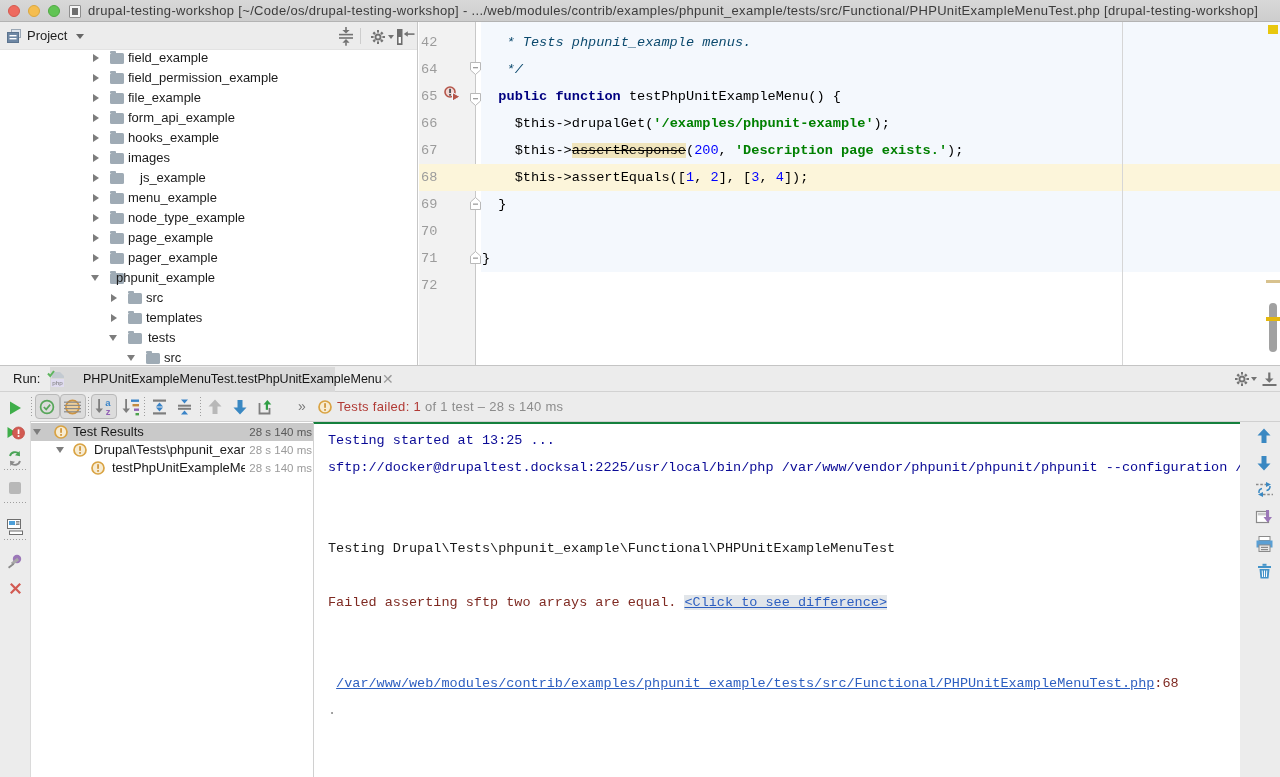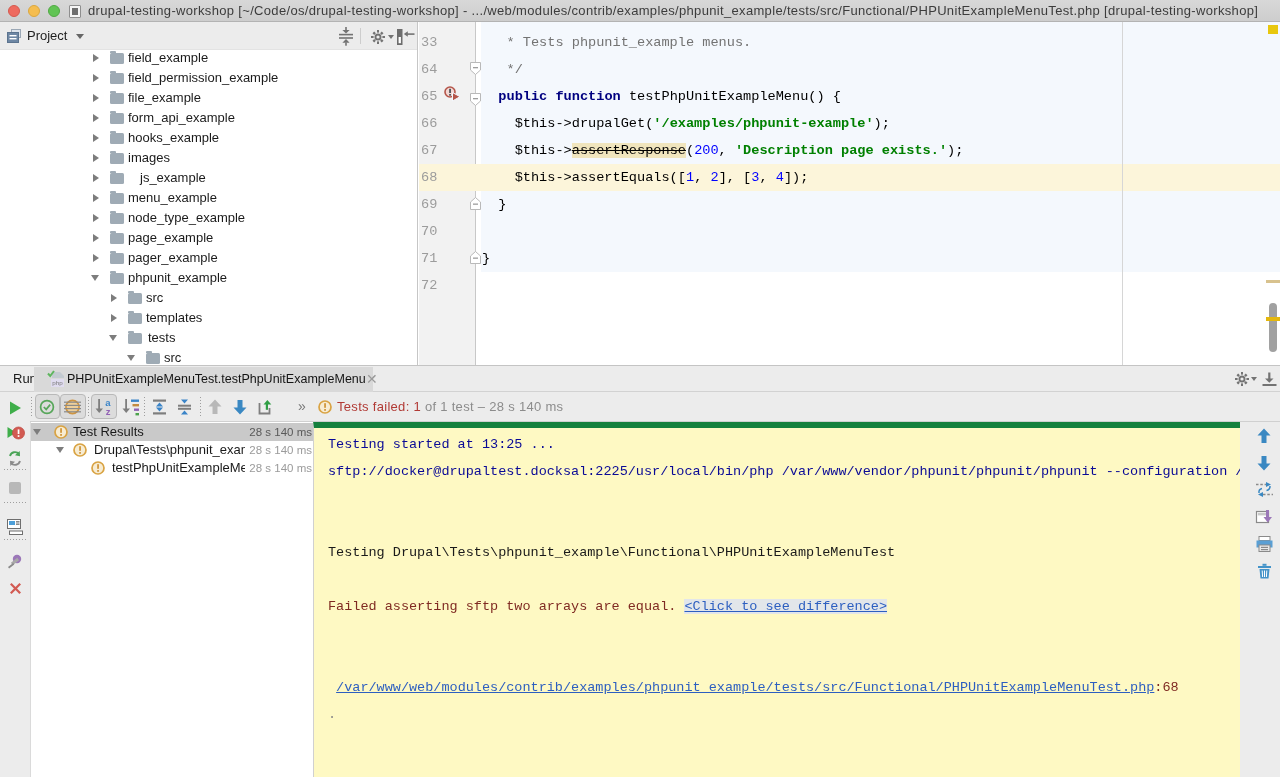--- a/index.html
+++ b/index.html
@@ -18,41 +18,41 @@
 .trid{border-top:6px solid #7d7d7d;border-left:4px solid transparent;border-right:4px solid transparent;top:7px}
 .fold{position:absolute;top:5px;width:14px;height:11px;background:#9fabb5;border-radius:1.5px}
 .fold:before{content:"";position:absolute;top:-2px;left:0;width:6px;height:2px;background:#9fabb5;border-radius:1px 1px 0 0}
 
 #ed{left:419px;top:22px;width:861px;height:343px;background:#fff}
 #codebg{left:62px;top:0;width:799px;height:250px;background:#f4f8fd}
 #gut{left:0;top:0;width:57px;height:343px;background:#f2f2f2;border-right:1px solid #c8c8c8}
 #l68bg{left:0;top:142px;width:861px;height:27px;background:#fcf5da}
 .lnum{position:absolute;left:2px;width:16px;text-align:right;font-family:"Liberation Mono",monospace;font-size:13.6px;line-height:27px;color:#9c9c9c}
 .cl{position:absolute;left:63px;font-family:"Liberation Mono",monospace;font-size:13.6px;line-height:27px;white-space:pre;color:#000}
-.cmt{color:#737373;}
+.cmt{color:#0c4a6e;font-style:italic}
 .kw{color:#000080;font-weight:bold}
 .str{color:#008000;font-weight:bold}
 .num{color:#0000ff}
 .dep{text-decoration:line-through;background:#f0e5bd}
 #margin{left:703px;top:0;width:1px;height:343px;background:#d6d6d6}
 
 #rp{left:0;top:365px;width:1280px;height:412px;background:#ececec;border-top:1px solid #c4c4c4}
 #tabbar{left:0;top:0;width:1280px;height:26px;border-bottom:1px solid #d2d2d2}
 #runlbl{left:13px;top:0;height:26px;line-height:26px;font-size:13px;color:#1b1b1b}
-#tab{left:34px;top:1px;width:339px;height:25px;background:#d9d9d9}
+#tab{left:50px;top:1px;width:285px;height:25px;background:#d9d9d9}
 #tab .txt{left:33px;top:0;height:25px;line-height:25px;font-size:12.5px;color:#141414;white-space:nowrap}
 #toolrow{left:30px;top:27px;width:1250px;height:28px}
 .pbox{position:absolute;top:1px;height:25px;background:#dcdcdc;border:1px solid #b9b9b9;border-radius:4px}
 #stat1{position:absolute;left:307px;top:0;height:28px;line-height:28px;font-size:13px;letter-spacing:0.3px;color:#b13a35;white-space:nowrap}
 #stat1 .gy{color:#8c8c8c}
 #tline{left:30px;top:55px;width:1250px;height:1px;background:#d0d0d0}
 #ttree{left:30px;top:55px;width:283px;height:357px;background:#fff;border-left:1px solid #dadada}
 .ttrow{position:absolute;height:18px;line-height:18px;font-size:13px;color:#1a1a1a;white-space:nowrap}
 .ttime{position:absolute;right:1px;font-size:11.5px;color:#9b9b9b}
-#console{left:313px;top:55px;width:927px;height:357px;background:#fef9c3;border-left:1px solid #d0d0d0;border-top:7px solid #15803d;overflow:hidden}
+#console{left:313px;top:55px;width:927px;height:357px;background:#ffffff;border-left:1px solid #d0d0d0;border-top:3px solid #15803d;overflow:hidden}
 .crow{position:absolute;left:14px;height:27px;line-height:27px;font-family:"Liberation Mono",monospace;font-size:13.5px;white-space:pre}
 .navy{color:#0a0a96}
 .blk{color:#1a1a1a}
 .mrn{color:#7f2a22}
 .lnk{color:#2d5fc0;text-decoration:underline}
 .lnkbg{background:#e2e6ea}
 .dotsep{position:absolute;width:1px;background-image:repeating-linear-gradient(#9e9e9e 0 1px,transparent 1px 3px)}
 </style></head>
 <body>
 
@@ -160,21 +160,21 @@
         <span style="position:absolute;left:128px">page_example</span>
       </div>
       <div class="trow" style="left:0;top:226px;width:418px">
         <span class="tri trir" style="left:93px"></span>
         <span class="fold" style="left:110px"></span>
         <span style="position:absolute;left:128px">pager_example</span>
       </div>
       <div class="trow" style="left:0;top:246px;width:418px">
         <span class="tri trid" style="left:91px"></span>
         <span class="fold" style="left:110px"></span>
-        <span style="position:absolute;left:128px">phpunit_example</span>
+        <span style="position:absolute;left:116px">phpunit_example</span>
       </div>
       <div class="trow" style="left:0;top:266px;width:418px">
         <span class="tri trir" style="left:111px"></span>
         <span class="fold" style="left:128px"></span>
         <span style="position:absolute;left:146px">src</span>
       </div>
       <div class="trow" style="left:0;top:286px;width:394px">
         <span class="tri trir" style="left:111px"></span>
         <span class="fold" style="left:128px"></span>
         <span style="position:absolute;left:146px">templates</span>
@@ -191,21 +191,21 @@
       </div>
     </div>
 </div>
 
 <div class="abs" id="ed">
   <div class="abs" id="codebg"></div>
   <div class="abs" id="gut"></div>
   <div class="abs" id="l68bg"></div>
   <div class="abs" id="margin"></div>
   <div id="lnums">
-      <div class="lnum" style="top:7px">33</div>
+      <div class="lnum" style="top:7px">42</div>
       <div class="lnum" style="top:34px">64</div>
       <div class="lnum" style="top:61px">65</div>
       <div class="lnum" style="top:88px">66</div>
       <div class="lnum" style="top:115px">67</div>
       <div class="lnum" style="top:142px">68</div>
       <div class="lnum" style="top:169px">69</div>
       <div class="lnum" style="top:196px">70</div>
       <div class="lnum" style="top:223px">71</div>
       <div class="lnum" style="top:250px">72</div>
     </div>

